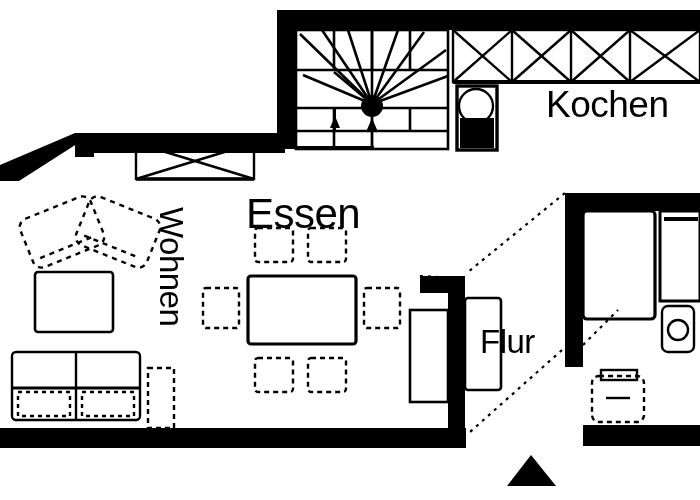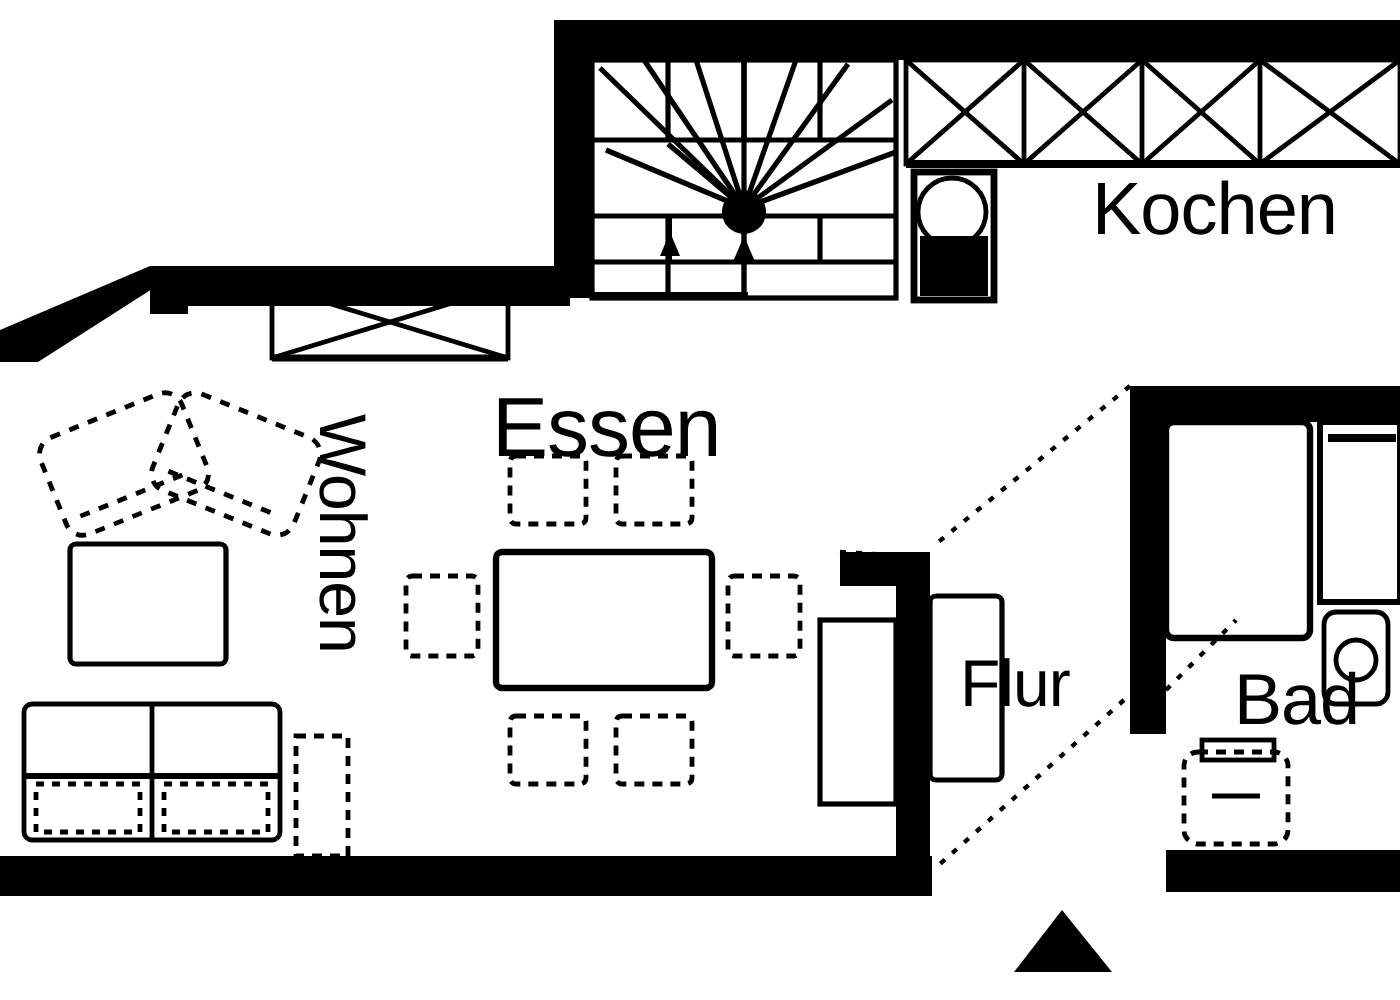--- a/index.html
+++ b/index.html
@@ -205,14 +205,13 @@
   </svg>
 
   <div class="room-label" id="label-kochen">Kochen</div>
 
   <div class="room-label" id="label-essen">Essen</div>
 
   <div class="room-label" id="label-wohnen">Wohnen</div>
 
   <div class="room-label" id="label-flur">Flur</div>
 
-  <div class="room-label" id="label-bad">Bad</div>
 </div>
 
 </body></html>

